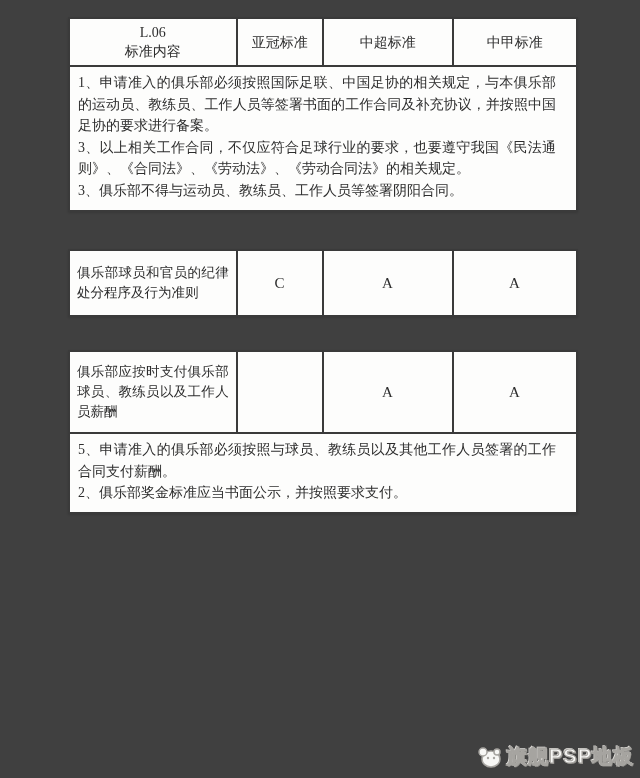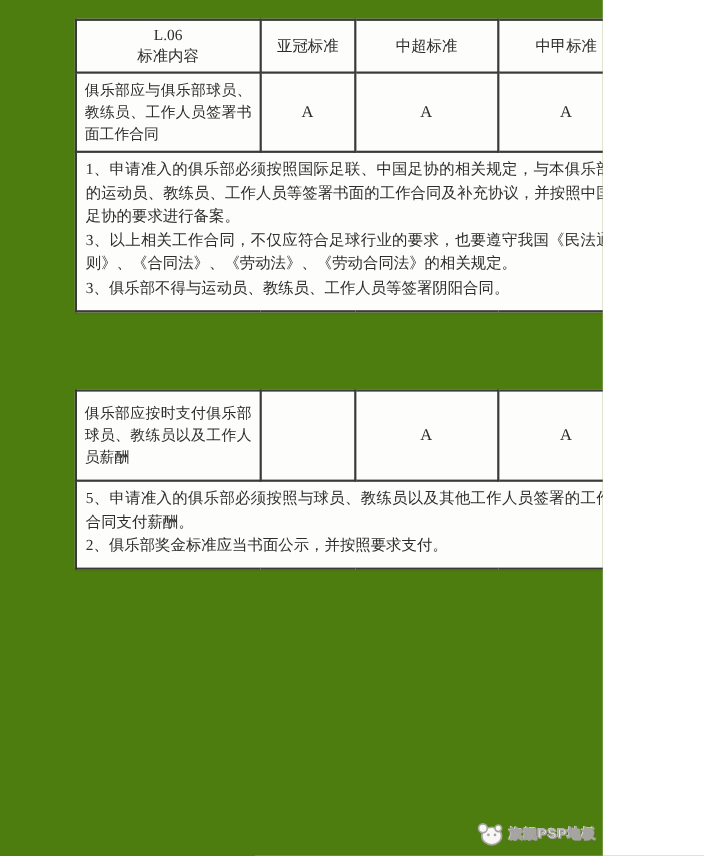--- a/index.html
+++ b/index.html
@@ -1,20 +1,20 @@
 <!DOCTYPE html>
 <html><head>
 <meta charset="utf-8">
 <style>
   html, body { margin: 0; padding: 0; }
   .page {
     position: relative;
-    width: 548px;
+    width: 640px;
     height: 778px;
-    background: #4d7c0f;
+    background: #404040;
     overflow: hidden;
     font-family: "Liberation Serif", serif;
     color: #2d2d2d;
   }
   .tables-wrap {
     position: absolute;
     left: 68px;
     top: 17px;
     width: 510px;
   }
@@ -72,21 +72,21 @@
     position: absolute;
     right: 6px;
     bottom: 8px;
     display: flex;
     align-items: center;
     gap: 4px;
   }
   .watermark-text {
     font-family: "Liberation Sans", sans-serif;
     font-weight: bold;
-    font-size: 12px;
+    font-size: 20px;
     letter-spacing: 1px;
     color: #f7f7f5;
     -webkit-text-stroke: 1px #a6a4a0;
     text-shadow: 1px 1px 0 #8f8d89, -1px -1px 0 #e8e6e2;
   }
   .mascot { display: block; }
 </style>
 </head>
 <body>
 
@@ -103,44 +103,44 @@
       <tbody>
       <tr class="head">
         <td>
           <div>L.06</div>
           <div>标准内容</div>
         </td>
         <td>亚冠标准</td>
         <td>中超标准</td>
         <td>中甲标准</td>
       </tr>
-      <tr class="crit">
-        <td class="crit-text">俱乐部应与俱乐部球员、教练员、工作人员签署书面工作合同</td>
-        <td class="grade">A</td>
-        <td class="grade">A</td>
-        <td class="grade">A</td>
-      </tr>
       <tr class="notes">
         <td colspan="4">
           <p>1、申请准入的俱乐部必须按照国际足联、中国足协的相关规定，与本俱乐部的运动员、教练员、工作人员等签署书面的工作合同及补充协议，并按照中国足协的要求进行备案。</p>
           <p>3、以上相关工作合同，不仅应符合足球行业的要求，也要遵守我国《民法通则》、《合同法》、《劳动法》、《劳动合同法》的相关规定。</p>
           <p>3、俱乐部不得与运动员、教练员、工作人员等签署阴阳合同。</p>
         </td>
       </tr>
       </tbody>
     </table>
 
     <table class="std-table t2">
       <colgroup>
         <col style="width:33%">
           <col style="width:17%">
           <col style="width:25.5%">
           <col style="width:24.5%">
       </colgroup>
       <tbody>
+      <tr class="crit">
+        <td class="crit-text">俱乐部球员和官员的纪律处分程序及行为准则</td>
+        <td class="grade">C</td>
+        <td class="grade">A</td>
+        <td class="grade">A</td>
+      </tr>
       </tbody>
     </table>
 
     <table class="std-table t3">
       <colgroup>
         <col style="width:33%">
           <col style="width:17%">
           <col style="width:25.5%">
           <col style="width:24.5%">
       </colgroup>

